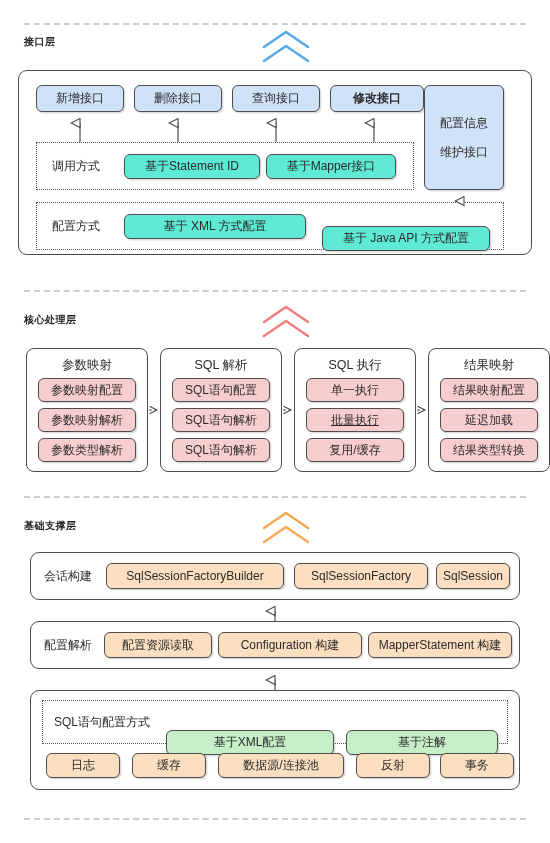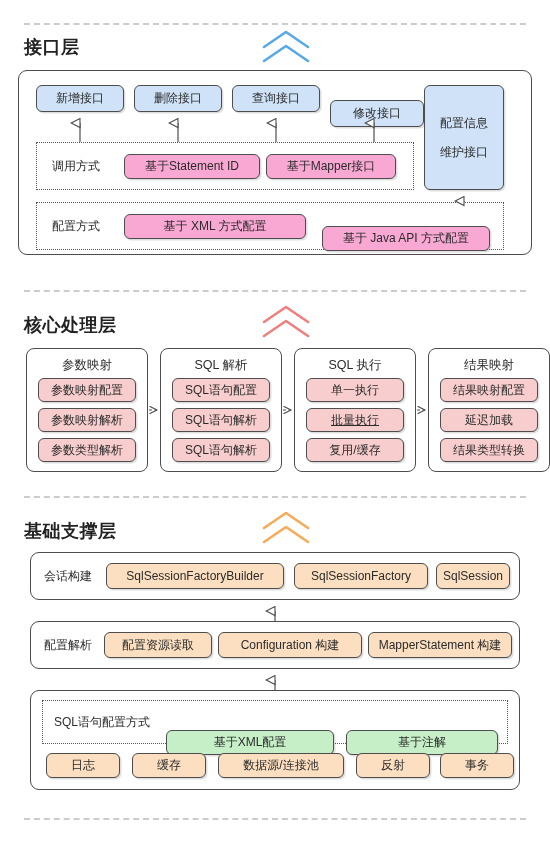--- a/index.html
+++ b/index.html
@@ -29,21 +29,21 @@
     left: 24px;
     right: 24px;
     height: 0;
     border-top: 2px dashed #cccccc;
   }
 
   
   .layer-title {
     position: absolute;
     left: 24px;
-    font-size: 18px;
+    font-size: 10px;
     font-weight: bold;
     color: #222222;
     letter-spacing: 0.5px;
     white-space: nowrap;
   }
 
   
   .chevron {
     position: absolute;
     width: 56px;
@@ -70,21 +70,21 @@
     align-items: center;
     justify-content: center;
     font-size: 12px;
     line-height: 1.25;
     text-align: center;
     color: #2b2b2b;
     white-space: nowrap;
     box-shadow: 1.5px 1.5px 0 rgba(0,0,0,0.13);
   }
   .node.blue   { background: #cfe2f7; }
-  .node.yellow { background: #f9a8d4; }
+  .node.yellow { background: #5eead4; }
   .node.pink   { background: #f8cdcd; }
   .node.orange { background: #fbdfc0; }
   .node.green  { background: #c6efc8; margin-top: 20px; }
 
   .node.twoline {
     white-space: normal;
     flex-direction: column;
     justify-content: center;
     gap: 14px;
   }
@@ -153,21 +153,21 @@
       <polyline points="6,17 28,2 50,17" fill="none" stroke="#5aa9e6" stroke-width="2.6" stroke-linecap="round" stroke-linejoin="round"></polyline>
       <polyline points="6,31 28,16 50,31" fill="none" stroke="#5aa9e6" stroke-width="2.6" stroke-linecap="round" stroke-linejoin="round"></polyline>
     </svg>
   </div>
 
   <div class="panel" style="left:18px; top:70px; width:514px; height:185px;"></div>
 
   <div class="node blue" style="left:36px; top:85px; width:88px; height:27px;">新增接口</div>
   <div class="node blue" style="left:134px; top:85px; width:88px; height:27px;">删除接口</div>
   <div class="node blue" style="left:232px; top:85px; width:88px; height:27px;">查询接口</div>
-  <div class="node blue" style="left:330px; top:100px; width:94px; height:27px;">修改接口</div>
+  <div class="node blue" style="left:330px; top:85px; width:94px; height:27px;font-weight:bold;">修改接口</div>
 
   <div class="node blue twoline" style="left:424px; top:85px; width:80px; height:105px;">
     <span>配置信息</span>
     <span>维护接口</span>
   </div>
 
   <div class="dotgroup" style="left:36px; top:142px; width:378px; height:48px;"></div>
   <div class="label" style="left:52px; top:142px; height:48px;">调用方式</div>
   <div class="node yellow" style="left:124px; top:154px; width:136px; height:25px;">基于Statement ID</div>
   <div class="node yellow" style="left:266px; top:154px; width:130px; height:25px;">基于Mapper接口</div>

